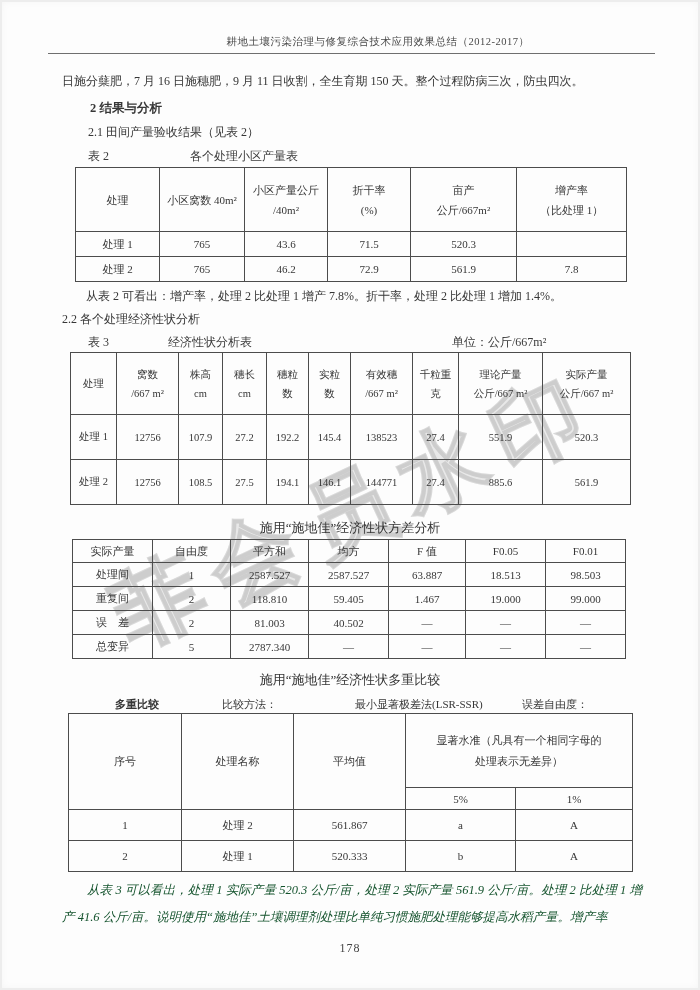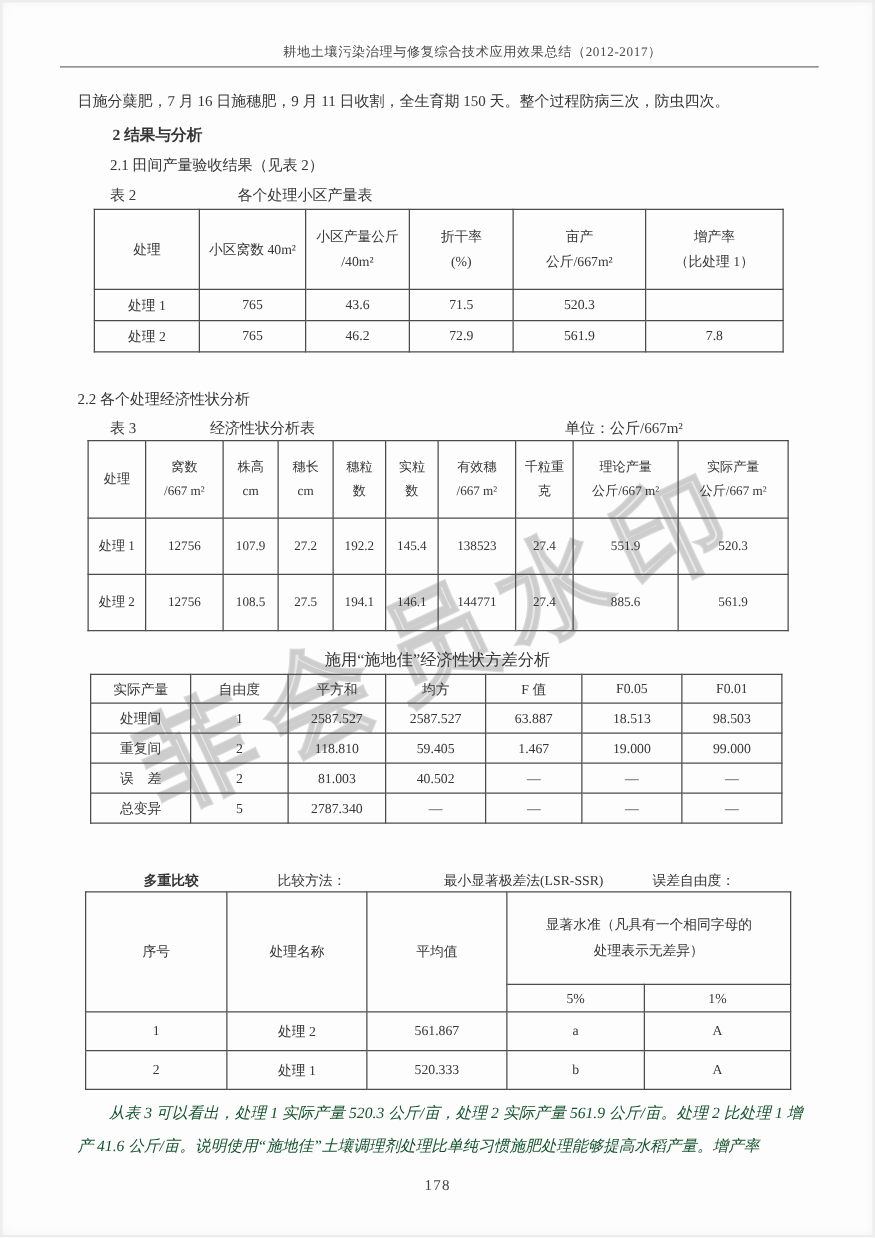--- a/index.html
+++ b/index.html
@@ -129,20 +129,21 @@
       <td>处理 2</td>
       <td>765</td>
       <td>46.2</td>
       <td>72.9</td>
       <td>561.9</td>
       <td>7.8</td>
     </tr>
   </tbody>
     </table>
 
+  <p class="para abs nowrap" style="left:62px; top:288px; text-indent:2em;">从表 2 可看出：增产率，处理 2 比处理 1 增产 7.8%。折干率，处理 2 比处理 1 增加 1.4%。</p>
 
   <div class="para abs" style="left:62px; top:311px;">2.2 各个处理经济性状分析</div>
 
   <div class="abs caption-label" style="left:88px; top:334px;">表 3</div>
   <div class="abs caption-label" style="left:168px; top:334px;">经济性状分析表</div>
   <div class="abs caption-label" style="left:452px; top:334px;">单位：公斤/667m²</div>
 
   <table class="t3">
     <colgroup>
       <col style="width:46px">
@@ -259,20 +260,21 @@
       <td>5</td>
       <td>2787.340</td>
       <td>—</td>
       <td>—</td>
       <td>—</td>
       <td>—</td>
     </tr>
   </tbody>
     </table>
 
+  <div class="center-title" style="top:671px;">施用“施地佳”经济性状多重比较</div>
 
   <div class="meta-line">
     <span class="h-bold" style="left:105px;">多重比较</span>
     <span style="left:212px;">比较方法：</span>
     <span style="left:345px;">最小显著极差法(LSR-SSR)</span>
     <span style="left:512px;">误差自由度：</span>
   </div>
 
   <table class="tm">
     <colgroup>

